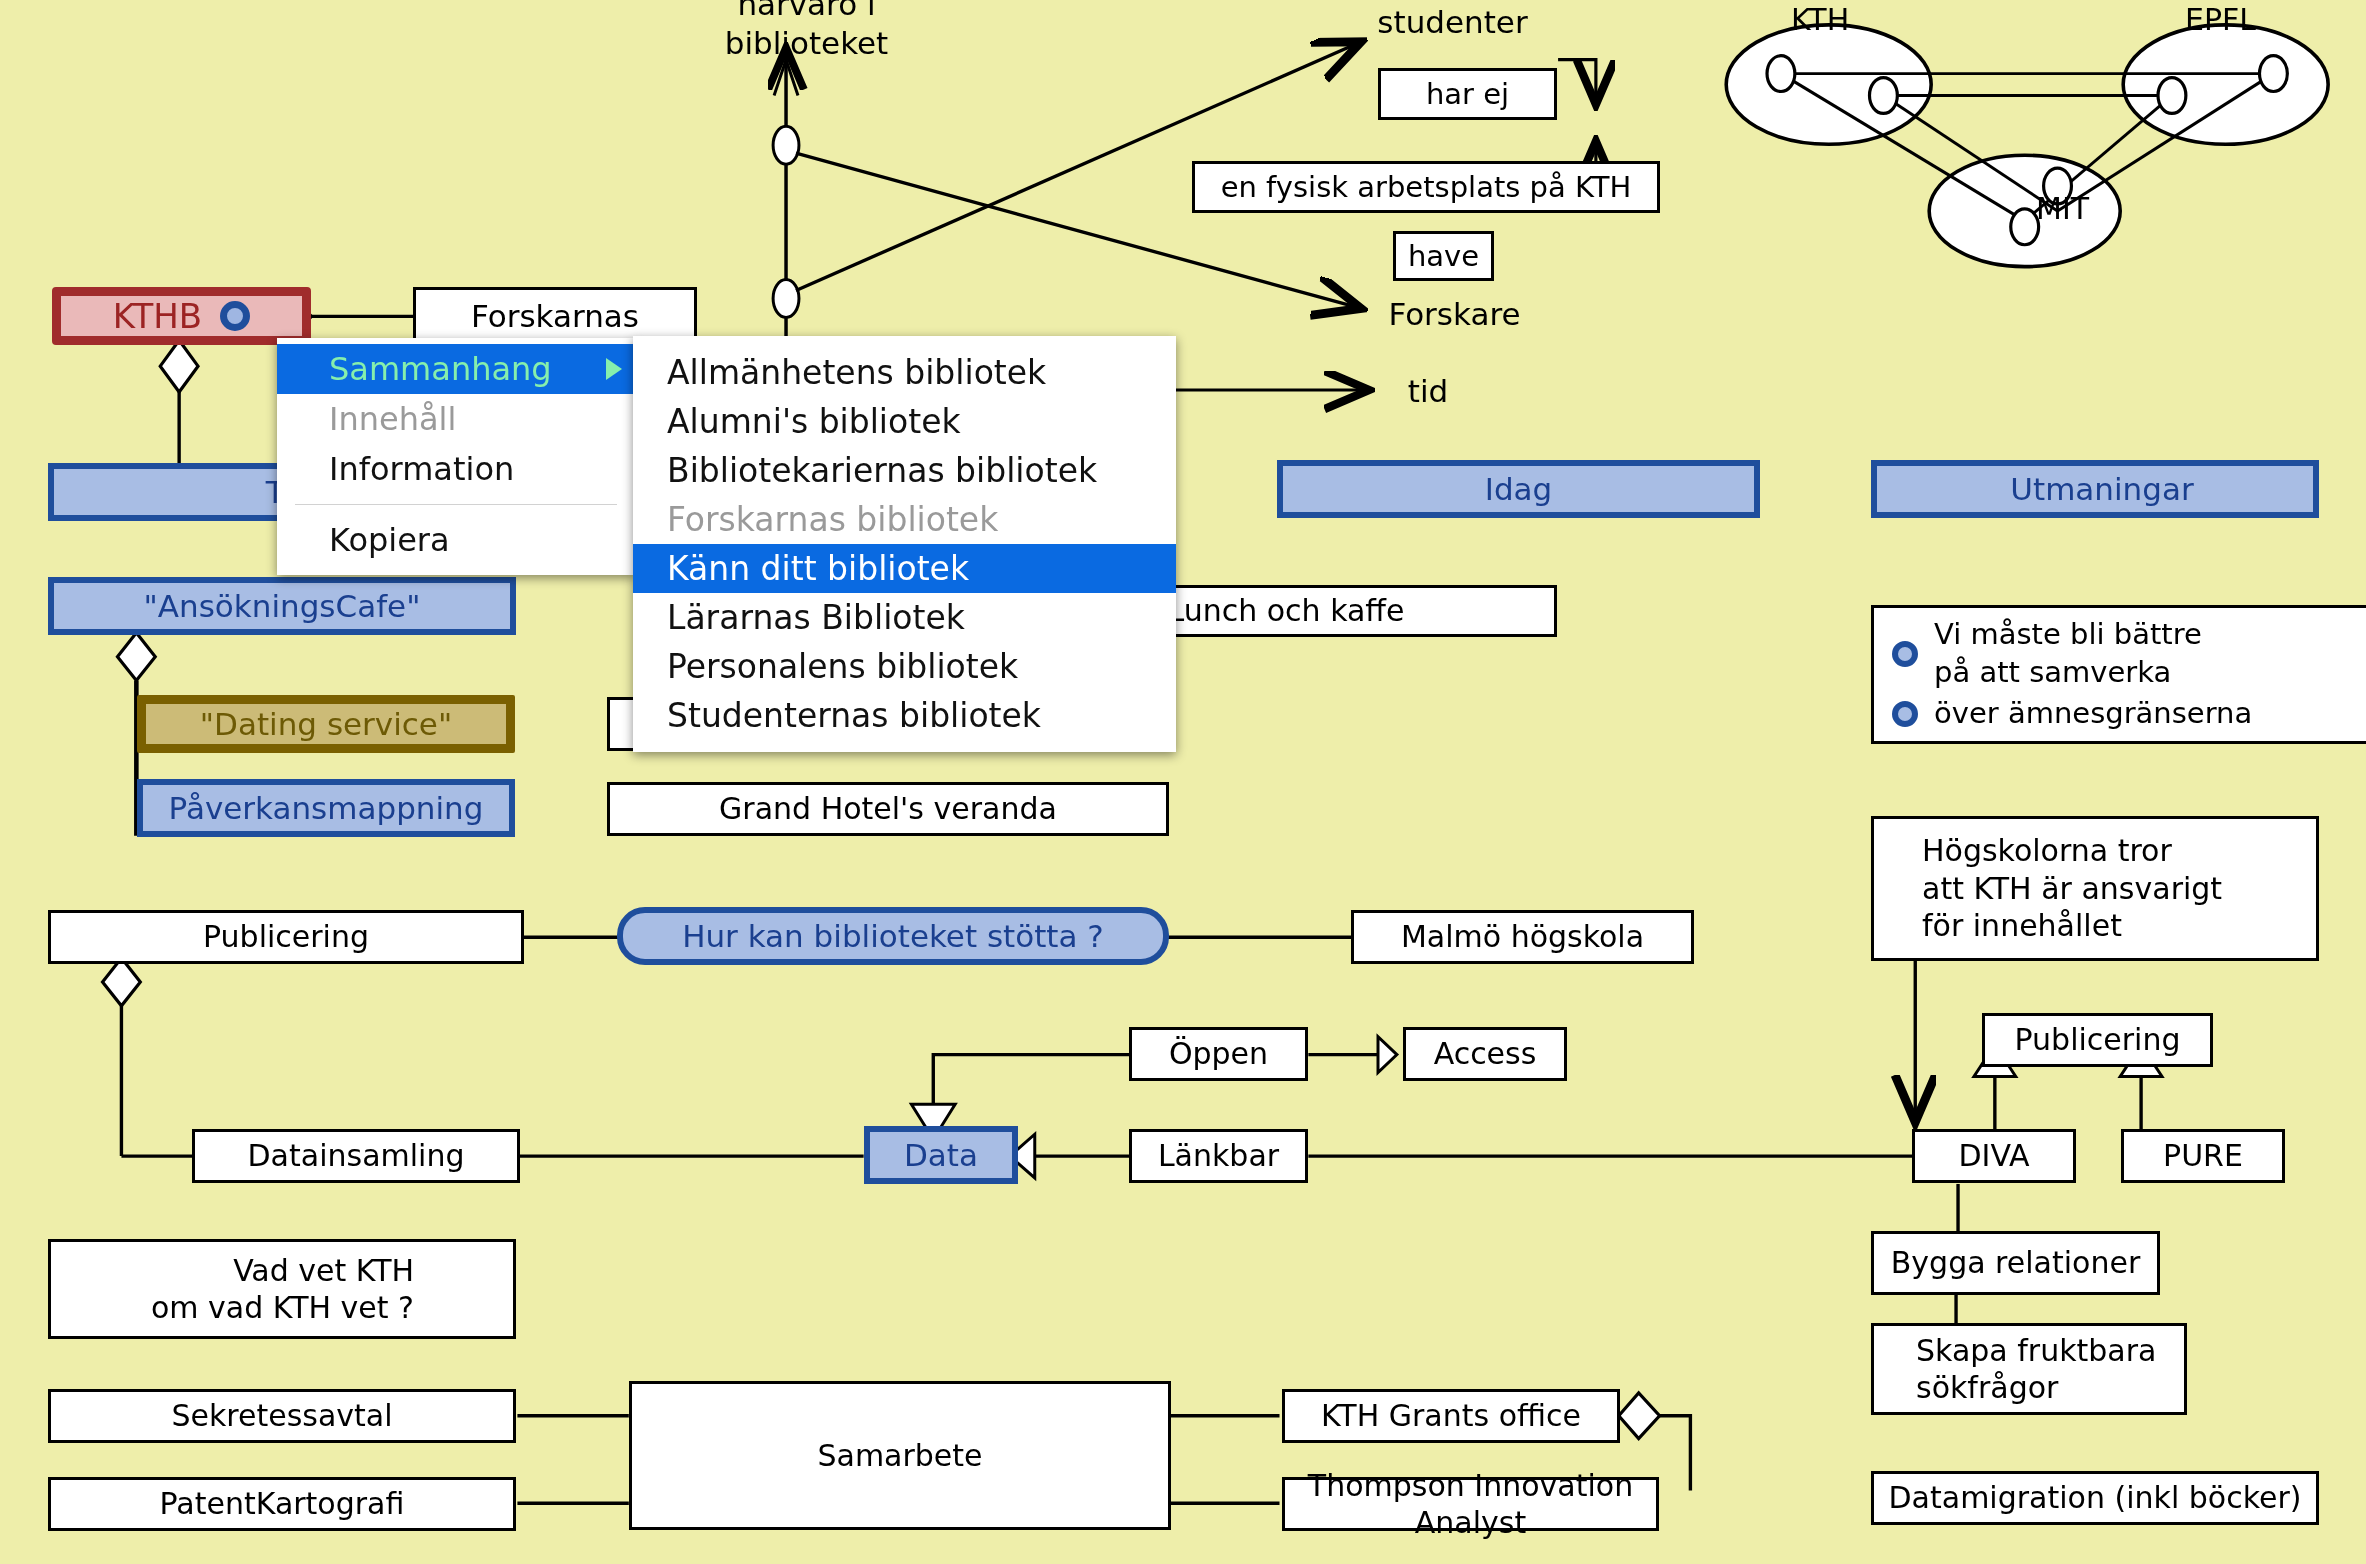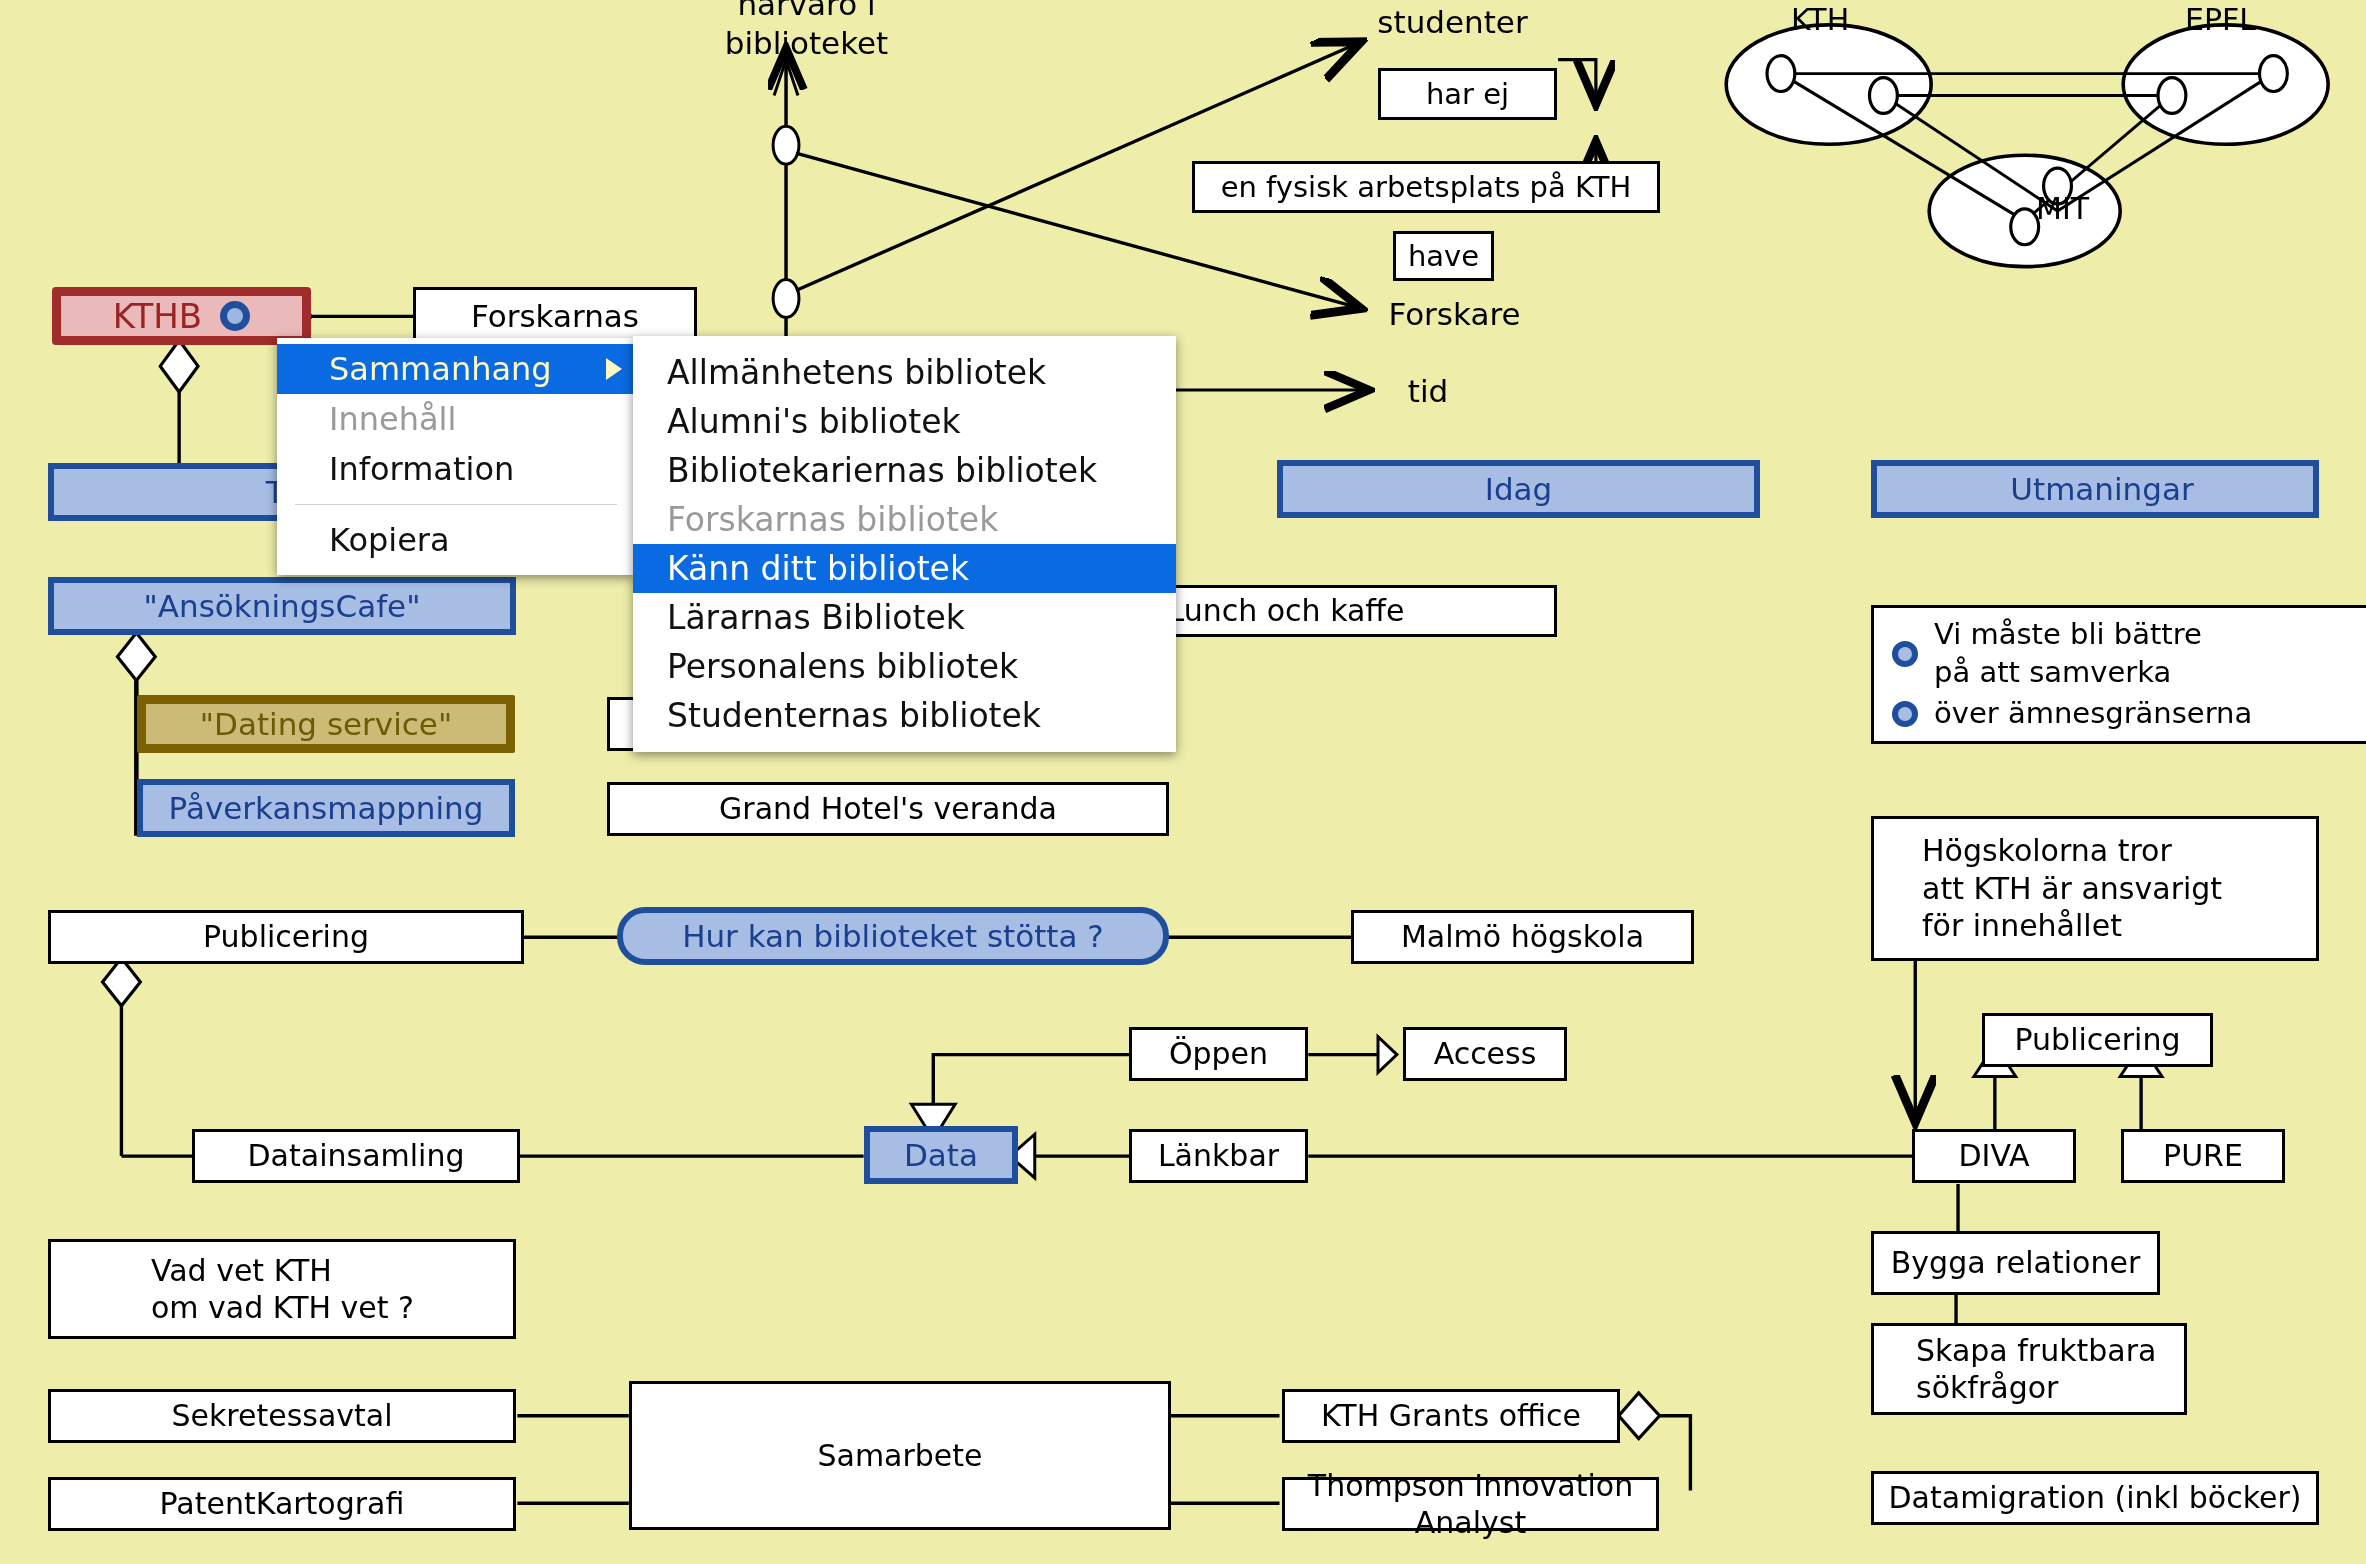--- a/index.html
+++ b/index.html
@@ -88,21 +88,21 @@
     font-size:32px;
     color:#111;
     padding:6px 0 10px 0;
     z-index:50;
   }
   #ctxmenu .mi{
     padding:6px 28px 6px 52px;
     display:flex;align-items:center;justify-content:space-between;
     white-space:nowrap;
   }
-  #ctxmenu .mi.sel{background:#0a6ae1;color:#fef9c3;}
+  #ctxmenu .mi.sel{background:#0a6ae1;color:#86efac;}
   #ctxmenu .mi.dis{color:#9a9a9a;}
   #ctxmenu .sep{height:1px;background:#d2d2d2;margin:10px 18px;}
   #ctxmenu .arrow{
     margin-left:54px;
     width:0;height:0;
     border-left:16px solid currentColor;
     border-top:11px solid transparent;
     border-bottom:11px solid transparent;
   }
   #submenu{
@@ -309,21 +309,21 @@
 
   <div class="node" style="left:1871px;top:1231px;width:289px;height:64px;font-size:30px;">Bygga relationer</div>
 
   <div class="node" style="left:1871px;top:1323px;width:316px;height:92px;font-size:30px;
               justify-content:flex-start;padding-left:42px;text-align:left;">Skapa fruktbara
 sökfrågor</div>
 
   <div class="node" style="left:1871px;top:1471px;width:448px;height:54px;font-size:30px;">Datamigration (inkl böcker)</div>
 
   <div class="node" style="left:48px;top:1239px;width:468px;height:100px;font-size:30px;
-              justify-content:flex-start;padding-left:100px;text-align:left;">Vad vet KTH
+              justify-content:flex-start;padding-left:100px;text-align:right;">Vad vet KTH
 om vad KTH vet ?</div>
 
   <div class="node" style="left:48px;top:1389px;width:468px;height:54px;font-size:30px;">Sekretessavtal</div>
 
   <div class="node" style="left:48px;top:1477px;width:468px;height:54px;font-size:30px;">PatentKartografi</div>
 
   <div class="node" style="left:629px;top:1381px;width:542px;height:149px;font-size:30px;">Samarbete</div>
 
   <div class="node" style="left:1282px;top:1389px;width:338px;height:54px;font-size:30px;">KTH Grants office</div>
 

